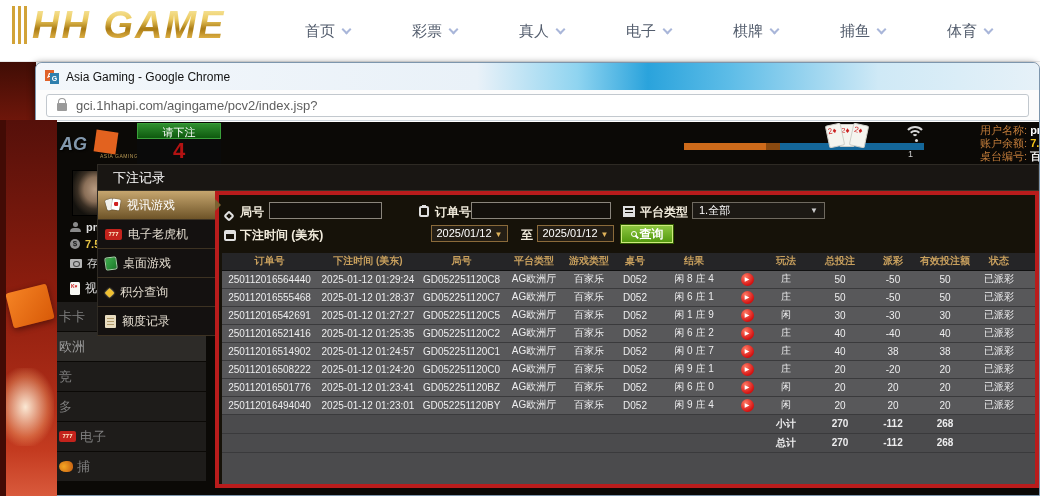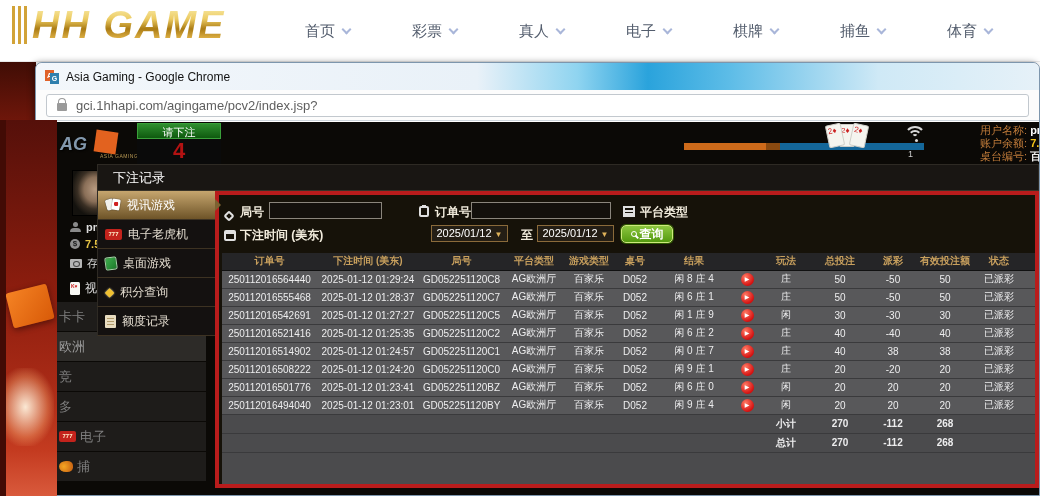--- a/index.html
+++ b/index.html
@@ -119,21 +119,21 @@
   .layericon{width:12px;height:11px;border:2px solid #e0e0e0;position:relative;display:inline-block;}
   .layericon::after{content:'';position:absolute;left:0;right:0;top:2px;height:1.5px;background:#e0e0e0;box-shadow:0 3px 0 #e0e0e0;}
   .calicon{width:12px;height:11px;border:2px solid #e0e0e0;border-radius:2px;position:relative;display:inline-block;}
   .calicon::before{content:'';position:absolute;top:0;left:0;right:0;height:2px;background:#e0e0e0;}
   .f-input{position:absolute;height:17px;background:#13100c;border:1px solid #8a857c;color:#eee;font-size:11px;padding:0 4px;}
   .f-select{position:absolute;height:17px;background:#1c1914;border:1px solid #6f6a60;color:#fff;font-size:11px;line-height:15px;padding:0 6px;cursor:pointer;}
   .f-select .arr{float:right;font-size:8px;color:#ccc;line-height:15px;}
   .f-date{position:absolute;height:17px;width:77px;background:#241e15;border:1px solid #8a6a3a;color:#fff;font-size:11px;line-height:15px;text-align:center;cursor:pointer;}
   .f-date .arr{font-size:8px;color:#e0b35a;}
   .search-btn{position:absolute;left:402px;top:30px;width:52px;height:18px;background:linear-gradient(180deg,#8cc63f,#549a10);
-    border:1px solid #cdea7e;box-shadow:0 0 0 1px #2f5a00;border-radius:5px;color:#fff;font-size:12px;font-weight:bold;
+    border:1px solid #cdea7e;box-shadow:0 0 0 1px #2f5a00;border-radius:0;color:#fff;font-size:12px;font-weight:bold;
     display:flex;align-items:center;justify-content:center;gap:3px;cursor:pointer;}
   .mag{width:6px;height:6px;border:1.5px solid #fff;border-radius:50%;position:relative;display:inline-block;}
   .mag::after{content:'';position:absolute;width:4px;height:1.5px;background:#fff;transform:rotate(45deg);right:-3px;bottom:-1px;}
 
   .table-wrap{position:absolute;left:3px;top:58px;right:0;height:236px;background:#4b4b4d;overflow:hidden;}
   table.bet{border-collapse:collapse;table-layout:fixed;width:860px;}
   table.bet th{height:17px;background:#252527;color:#c79f5d;font-size:10px;font-weight:bold;text-align:center;border-bottom:1px solid #111;white-space:nowrap;overflow:hidden;}
   table.bet td{height:18px;background:#58585a;color:#ededee;font-size:10px;text-align:center;border-bottom:1px solid #3a3a3c;white-space:nowrap;overflow:hidden;}
   table.bet tr.sumrow td{height:19px;background:#4b4b4d;}
   td.neg{color:#41d628;} td.pos{color:#bd1c1c;} td.ok{color:#41d628;}
@@ -301,20 +301,24 @@
         <div class="modal-content">
 
           <span class="f-ico" style="left:6px;top:11px;"><span class="tagicon"></span></span>
           <span class="f-label" style="left:21px;top:9px;">局号</span>
           <input class="f-input" style="left: 50px; top: 7px; width: 113px;" value="">
           <span class="f-ico" style="left:200px;top:8px;"><span class="clipicon"></span></span>
           <span class="f-label" style="left:216px;top:9px;">订单号</span>
           <input class="f-input" style="left: 252px; top: 7px; width: 140px;" value="">
           <span class="f-ico" style="left:404px;top:8px;"><span class="layericon"></span></span>
           <span class="f-label" style="left:421px;top:9px;">平台类型</span>
+          <div class="f-select" style="left:473px;top:7px;width:133px;">
+            <span>1.全部</span>
+            <span class="arr">▼</span>
+          </div>
 
           <span class="f-ico" style="left:5px;top:32px;"><span class="calicon"></span></span>
           <span class="f-label" style="left:21px;top:32px;">下注时间 (美东)</span>
           <div class="f-date" style="left:212px;top:30px;">
             <span>2025/01/12</span>
             <span class="arr">▼</span>
           </div>
           <span class="f-label" style="left:302px;top:32px;">至</span>
           <div class="f-date" style="left:318px;top:30px;">
             <span>2025/01/12</span>

